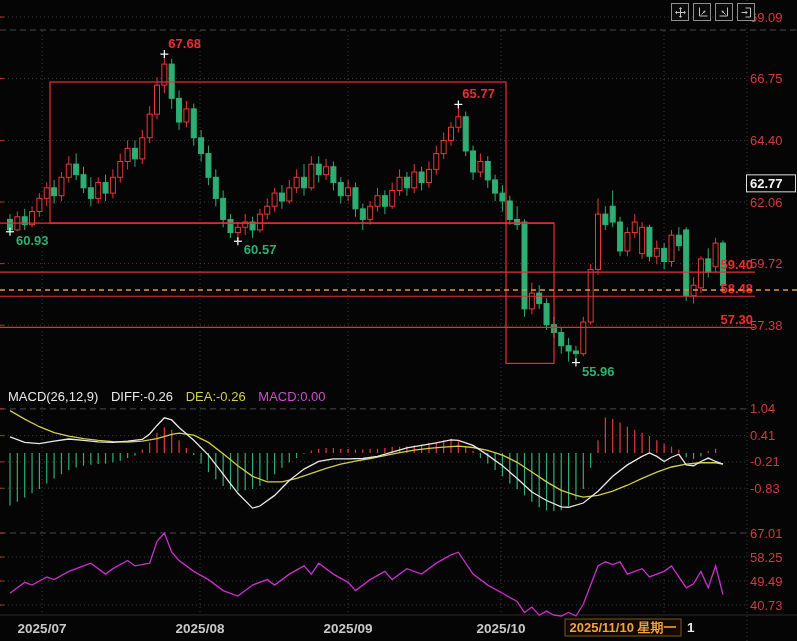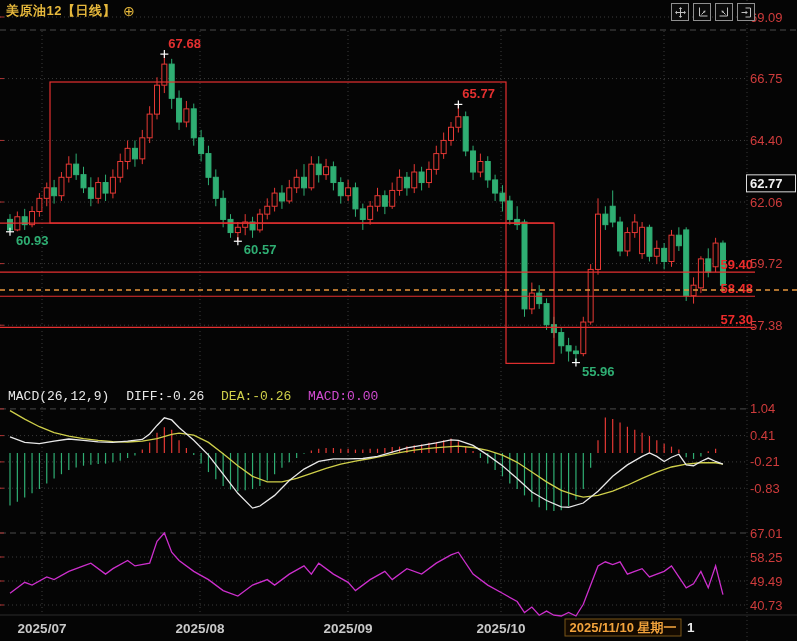--- a/index.html
+++ b/index.html
@@ -6,37 +6,33 @@
   #app{position:relative;width:797px;height:641px;background:#050505;overflow:hidden;
        font-family:"Liberation Sans",sans-serif;}
   #hdr{position:absolute;top:2px;left:6px;z-index:5;display:flex;align-items:center;}
   #hdr .title{color:#e6b83c;font-size:13px;font-weight:bold;letter-spacing:0.5px;}
   #hdr .collapse{color:#e6b83c;font-size:14px;margin-left:7px;line-height:1;}
   #tools{position:absolute;top:3px;right:42px;z-index:5;display:flex;}
   .tbtn{width:16px;height:16px;border:1px solid #8f8f8f;margin-left:4px;display:flex;
         align-items:center;justify-content:center;background:#0a0a0a;}
   .tbtn svg{display:block;}
   #macd-row,#rsi-row{position:absolute;left:8px;z-index:4;font-size:13px;white-space:nowrap;}
-  #macd-row{top:389px;font-family:Liberation Mono, monospace;}
+  #macd-row{top:389px;}
   #rsi-row{top:514px;}
   .lw{color:#e8e8e8;margin-right:9px;}
   .ly{color:#cfcf4a;margin-right:9px;}
   .lm{color:#d14bd1;margin-right:9px;}
   #wm{position:absolute;left:663px;top:589px;z-index:6;color:#ccd2d9;opacity:0.92;
       font-size:33px;letter-spacing:3px;font-weight:500;}
   svg text{font-family:"Liberation Sans",sans-serif;}
 </style>
 </head>
 <body>
 
 <div id="app">
-  <div id="hdr">
-    <span class="title">美原油12【日线】</span>
-    <span class="collapse">⊕</span>
-  </div>
 
   <div id="tools">
     <span class="tbtn">
       <svg width="11" height="11">
           <path d="M5.5 1.5v8M1.5 5.5h8" stroke="#c0c0c0" stroke-width="1" fill="none"></path>
           <path d="M5.5 0L7.2 2H3.8zM5.5 11L7.2 9H3.8zM0 5.5L2 3.8v3.4zM11 5.5L9 3.8v3.4z" fill="#c0c0c0"></path>
         </svg>
     </span>
     <span class="tbtn">
       <svg width="11" height="11">

